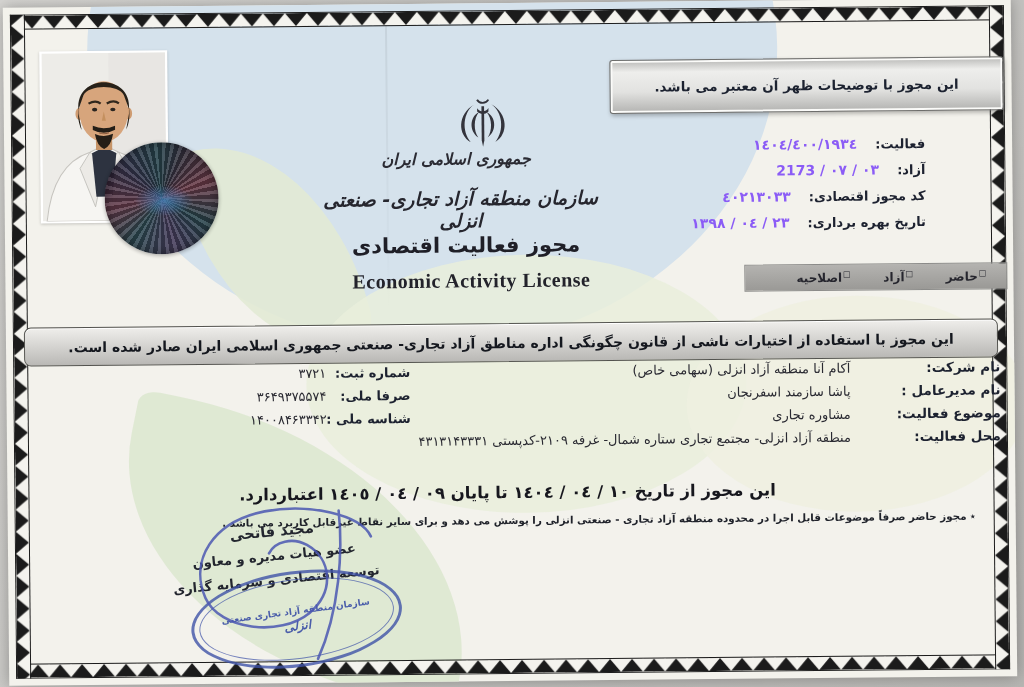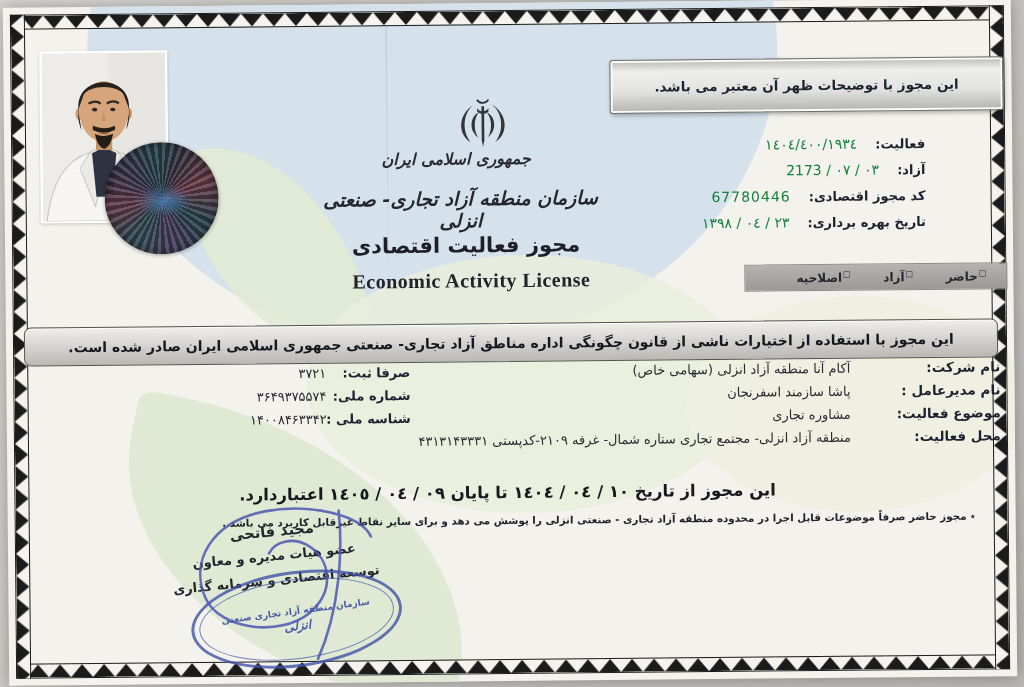--- a/index.html
+++ b/index.html
@@ -54,21 +54,21 @@
   
   .backnote{left:606px;top:58px;width:392px;height:52px;display:flex;align-items:center;justify-content:center;
     background:linear-gradient(180deg,#b9b9b7 0%,#eeeeec 22%,#e2e2e0 60%,#b3b3b1 100%);
     border:1px solid #6e6e6c;border-radius:3px;
     box-shadow:inset 0 0 0 2px #fbfbf9,1px 2px 4px rgba(0,0,0,.28);}
   .backnote span{direction:rtl;font-size:13.5px;font-weight:bold;color:#1c2230;}
   
   .meta{right:87px;top:136px;width:330px;display:flex;flex-direction:column;gap:10px;direction:rtl;align-items:flex-start;}
   .meta-row{display:flex;gap:18px;align-items:baseline;}
   .meta-row .ml{font-size:13px;font-weight:bold;color:#1d2230;white-space:nowrap;}
-  .meta-row .mv{font-size:14px;color:#15803d;letter-spacing:1px;white-space:nowrap;}
+  .meta-row .mv{font-size:14px;color:#8b5cf6;letter-spacing:1px;white-space:nowrap;font-weight:bold;}
   
   .cb-bar{left:739px;top:264px;width:263px;height:27px;direction:rtl;display:flex;align-items:center;
     justify-content:space-between;padding:0 20px;box-sizing:border-box;
     background:linear-gradient(180deg,#b4b3b0,#9a9996);border:1px solid #8b8b89;}
   .cb-item{font-size:12px;font-weight:bold;color:#26262e;white-space:nowrap;margin-left:31px;}
   .cb-item .mark{font-size:8px;vertical-align:super;margin-left:1px;}
   
   .legal{left:18px;top:320px;width:972px;height:37px;display:flex;align-items:center;justify-content:center;
     background:linear-gradient(180deg,#efeeeb 0%,#d7d6d3 45%,#b9b8b5 100%);
     border:1.5px solid #53534f;border-radius:7px;box-shadow:inset 0 1px 0 #ffffff;}
@@ -211,21 +211,21 @@
       <div class="meta-row">
         <span class="ml">فعالیت:</span>
         <span class="mv">١٤٠٤/٤٠٠/١٩٣٤</span>
       </div>
       <div class="meta-row">
         <span class="ml">آزاد:</span>
         <span class="mv">٠٣ / ٠٧ / 2173</span>
       </div>
       <div class="meta-row">
         <span class="ml">کد مجوز اقتصادی:</span>
-        <span class="mv">67780446</span>
+        <span class="mv">٤٠٢١٣٠٣٣</span>
       </div>
       <div class="meta-row">
         <span class="ml">تاریخ بهره برداری:</span>
         <span class="mv">٢٣ / ٠٤ / ١٣٩٨</span>
       </div>
     </div>
 
     <div class="abs cb-bar">
       <span class="cb-item"><span class="mark">□</span><span>حاضر</span></span>
       <span class="cb-item"><span class="mark">□</span><span>آزاد</span></span>
@@ -233,27 +233,27 @@
     </div>
 
     <div class="abs legal">
       <span>این مجوز با استفاده از اختیارات ناشی از قانون چگونگی اداره مناطق آزاد تجاری- صنعتی جمهوری اسلامی ایران صادر شده است.</span>
     </div>
 
     <div class="abs fields">
       <div class="f-row">
         <span class="f-label">نام شرکت:</span>
         <span class="f-value">آکام آنا منطقه آزاد انزلی (سهامی خاص)</span>
-        <span class="f-sublabel">صرفا ثبت:</span>
+        <span class="f-sublabel">شماره ثبت:</span>
         <span class="f-subvalue">۳۷۲۱</span>
       </div>
       <div class="f-row">
         <span class="f-label">نام مدیرعامل :</span>
         <span class="f-value">پاشا سازمند اسفرنجان</span>
-        <span class="f-sublabel">شماره ملی:</span>
+        <span class="f-sublabel">صرفا ملی:</span>
         <span class="f-subvalue">۳۶۴۹۳۷۵۵۷۴</span>
       </div>
       <div class="f-row">
         <span class="f-label">موضوع فعالیت:</span>
         <span class="f-value">مشاوره تجاری</span>
         <span class="f-sublabel">شناسه ملی :</span>
         <span class="f-subvalue">۱۴۰۰۸۴۶۳۳۴۲</span>
       </div>
       <div class="f-row">
         <span class="f-label">محل فعالیت:</span>

